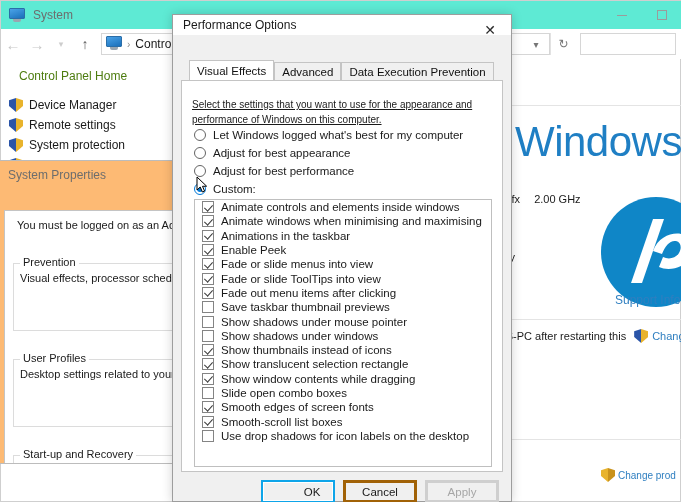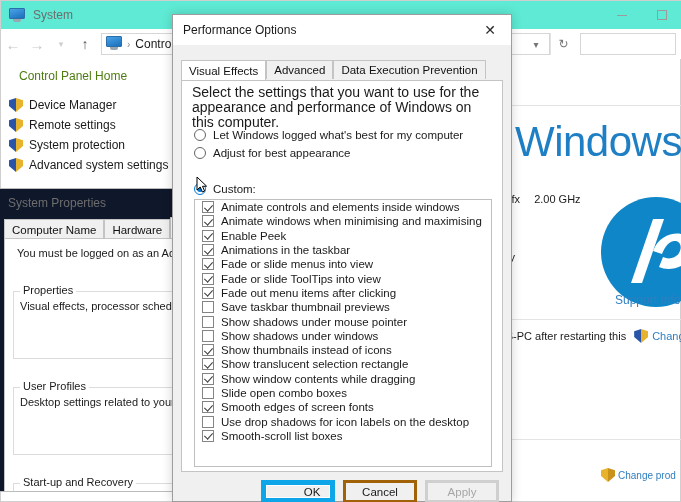--- a/index.html
+++ b/index.html
@@ -273,23 +273,23 @@
     font-size: 10px;
     display: flex;
     align-items: center;
     white-space: nowrap;
   }
   #change-product .lbl { color: #2f7fc0; margin-left: 3px; }
 
   
   #sysprops {
     position: absolute;
-    left: 0; top: 188px;
+    left: 0; top: 160px;
     width: 186px; height: 304px;
-    background: #0f172a;
+    background: #fdba74;
     border: 1px solid #bcbcbc;
     border-left: none;
     box-sizing: border-box;
     overflow: hidden;
   }
   #sysprops-title {
     position: absolute;
     left: 8px; top: 7px;
     font-size: 12px;
     color: #6d6d6d;
@@ -365,21 +365,21 @@
     left: 172px; top: 14px;
     width: 340px; height: 488px;
     background: #f0f0f0;
     border: 1px solid #9d9d9d;
     box-sizing: border-box;
     box-shadow: 0 0 10px rgba(0,0,0,0.18);
   }
   #perf-titlebar {
     position: absolute;
     left: 0; top: 0;
-    width: 338px; height: 30px;
+    width: 338px; height: 20px;
     background: #ffffff;
     display: flex;
     align-items: center;
   }
   #perf-title {
     margin-left: 10px;
     font-size: 12px;
     color: #1a1a1a;
   }
   #perf-close {
@@ -388,23 +388,24 @@
     width: 42px; height: 30px;
     display: flex;
     align-items: center;
     justify-content: center;
     color: #2b2b2b;
     font-size: 14px;
     line-height: 1;
   }
   #perf-tabs {
     position: absolute;
-    left: 8px; top: 45px;
+    left: 16px; top: 45px;
     height: 21px;
     display: flex;
+    align-items: flex-end;
   }
   #perf-tabs .tab {
     height: 19px;
     padding: 0 7px;
     font-size: 11.5px;
     color: #111;
     background: #f0f0f0;
     border: 1px solid #c4c4c4;
     border-bottom: none;
     display: flex;
@@ -420,25 +421,26 @@
   #perf-panel {
     position: absolute;
     left: 8px; top: 65px;
     width: 322px; height: 392px;
     background: #ffffff;
     border: 1px solid #c4c4c4;
     box-sizing: border-box;
   }
   #perf-intro {
     position: absolute;
-    left: 10px; top: 4px;
+    left: 10px; top: 16px;
     width: 300px;
-    font-size: 14px;
+    font-size: 10px;
     color: #1a1a1a;
     line-height: 15px;
+    text-decoration: underline;
   }
   .radio-row {
     position: absolute;
     left: 12px;
     display: flex;
     align-items: center;
     white-space: nowrap;
   }
   .radio {
     width: 12px; height: 12px;
@@ -520,21 +522,21 @@
     font-size: 11.5px;
     color: #1a1a1a;
     background: #f0f0f0;
     border: 3px solid #a16207;
     display: flex;
     align-items: center;
     justify-content: center;
     box-sizing: border-box;
   }
   .dlg-btn.default {
-    border: 5px solid #0ea5e9;
+    border: 2px solid #0ea5e9;
     box-shadow: inset 0 0 0 1px #ffffff;
     padding-left: 28px;
   }
   .dlg-btn.disabled {
     color: #a6a6a6;
     border-color: #cfcfcf;
     background: #f0f0f0;
   }
 
   
@@ -642,31 +644,26 @@
     <span class="shield-icon gold">
         <span class="sh"></span>
       </span>
     <span class="lbl">Change prod</span>
   </div>
 </div>
 
 <div id="sysprops">
   <div id="sysprops-title">System Properties</div>
 
-  <div id="sysprops-tabs">
-    <div class="tab">Computer Name</div>
-    <div class="tab">Hardware</div>
-    <div class="tab active">Advanced</div>
-  </div>
 
   <div id="sysprops-body">
     <div id="sysprops-note">You must be logged on as an Administrat</div>
 
     <div class="group-box" style="top:52px;height:68px">
-      <span class="legend">Properties</span>
+      <span class="legend">Prevention</span>
       <span class="desc">Visual effects, processor scheduling, m</span>
     </div>
 
     <div class="group-box" style="top:148px;height:68px">
       <span class="legend">User Profiles</span>
       <span class="desc">Desktop settings related to your sign-in</span>
     </div>
 
     <div class="group-box" style="top:244px;height:68px">
       <span class="legend">Start-up and Recovery</span>
@@ -693,41 +690,45 @@
     <div id="perf-intro">Select the settings that you want to use for the appearance and performance of Windows on this computer.</div>
 
     <div class="radio-row" style="top:48px">
       <span class="radio"></span>
       <span class="lbl">Let Windows logged what's best for my computer</span>
     </div>
     <div class="radio-row" style="top:66px">
       <span class="radio"></span>
       <span class="lbl">Adjust for best appearance</span>
     </div>
+    <div class="radio-row" style="top:84px">
+      <span class="radio"></span>
+      <span class="lbl">Adjust for best performance</span>
+    </div>
     <div class="radio-row" style="top:102px">
       <span class="radio checked"></span>
       <span class="lbl">Custom:</span>
     </div>
 
     <div id="cb-list">
       <div class="cb-row">
           <span class="cbx checked"></span>
           <span class="lbl">Animate controls and elements inside windows</span>
         </div>
       <div class="cb-row">
           <span class="cbx checked"></span>
           <span class="lbl">Animate windows when minimising and maximising</span>
         </div>
       <div class="cb-row">
           <span class="cbx checked"></span>
+          <span class="lbl">Animations in the taskbar</span>
+        </div>
+      <div class="cb-row">
+          <span class="cbx checked"></span>
           <span class="lbl">Enable Peek</span>
-        </div>
-      <div class="cb-row">
-          <span class="cbx checked"></span>
-          <span class="lbl">Animations in the taskbar</span>
         </div>
       <div class="cb-row">
           <span class="cbx checked"></span>
           <span class="lbl">Fade or slide menus into view</span>
         </div>
       <div class="cb-row">
           <span class="cbx checked"></span>
           <span class="lbl">Fade or slide ToolTips into view</span>
         </div>
       <div class="cb-row">
@@ -760,26 +761,26 @@
         </div>
       <div class="cb-row">
           <span class="cbx"></span>
           <span class="lbl">Slide open combo boxes</span>
         </div>
       <div class="cb-row">
           <span class="cbx checked"></span>
           <span class="lbl">Smooth edges of screen fonts</span>
         </div>
       <div class="cb-row">
+          <span class="cbx checked"></span>
+          <span class="lbl">Smooth-scroll list boxes</span>
+        </div>
+      <div class="cb-row">
           <span class="cbx"></span>
           <span class="lbl">Use drop shadows for icon labels on the desktop</span>
-        </div>
-      <div class="cb-row">
-          <span class="cbx checked"></span>
-          <span class="lbl">Smooth-scroll list boxes</span>
         </div>
     </div>
   </div>
 
   <div id="perf-buttons">
     <div class="dlg-btn default">OK</div>
     <div class="dlg-btn">Cancel</div>
     <div class="dlg-btn disabled">Apply</div>
   </div>
 </div>

